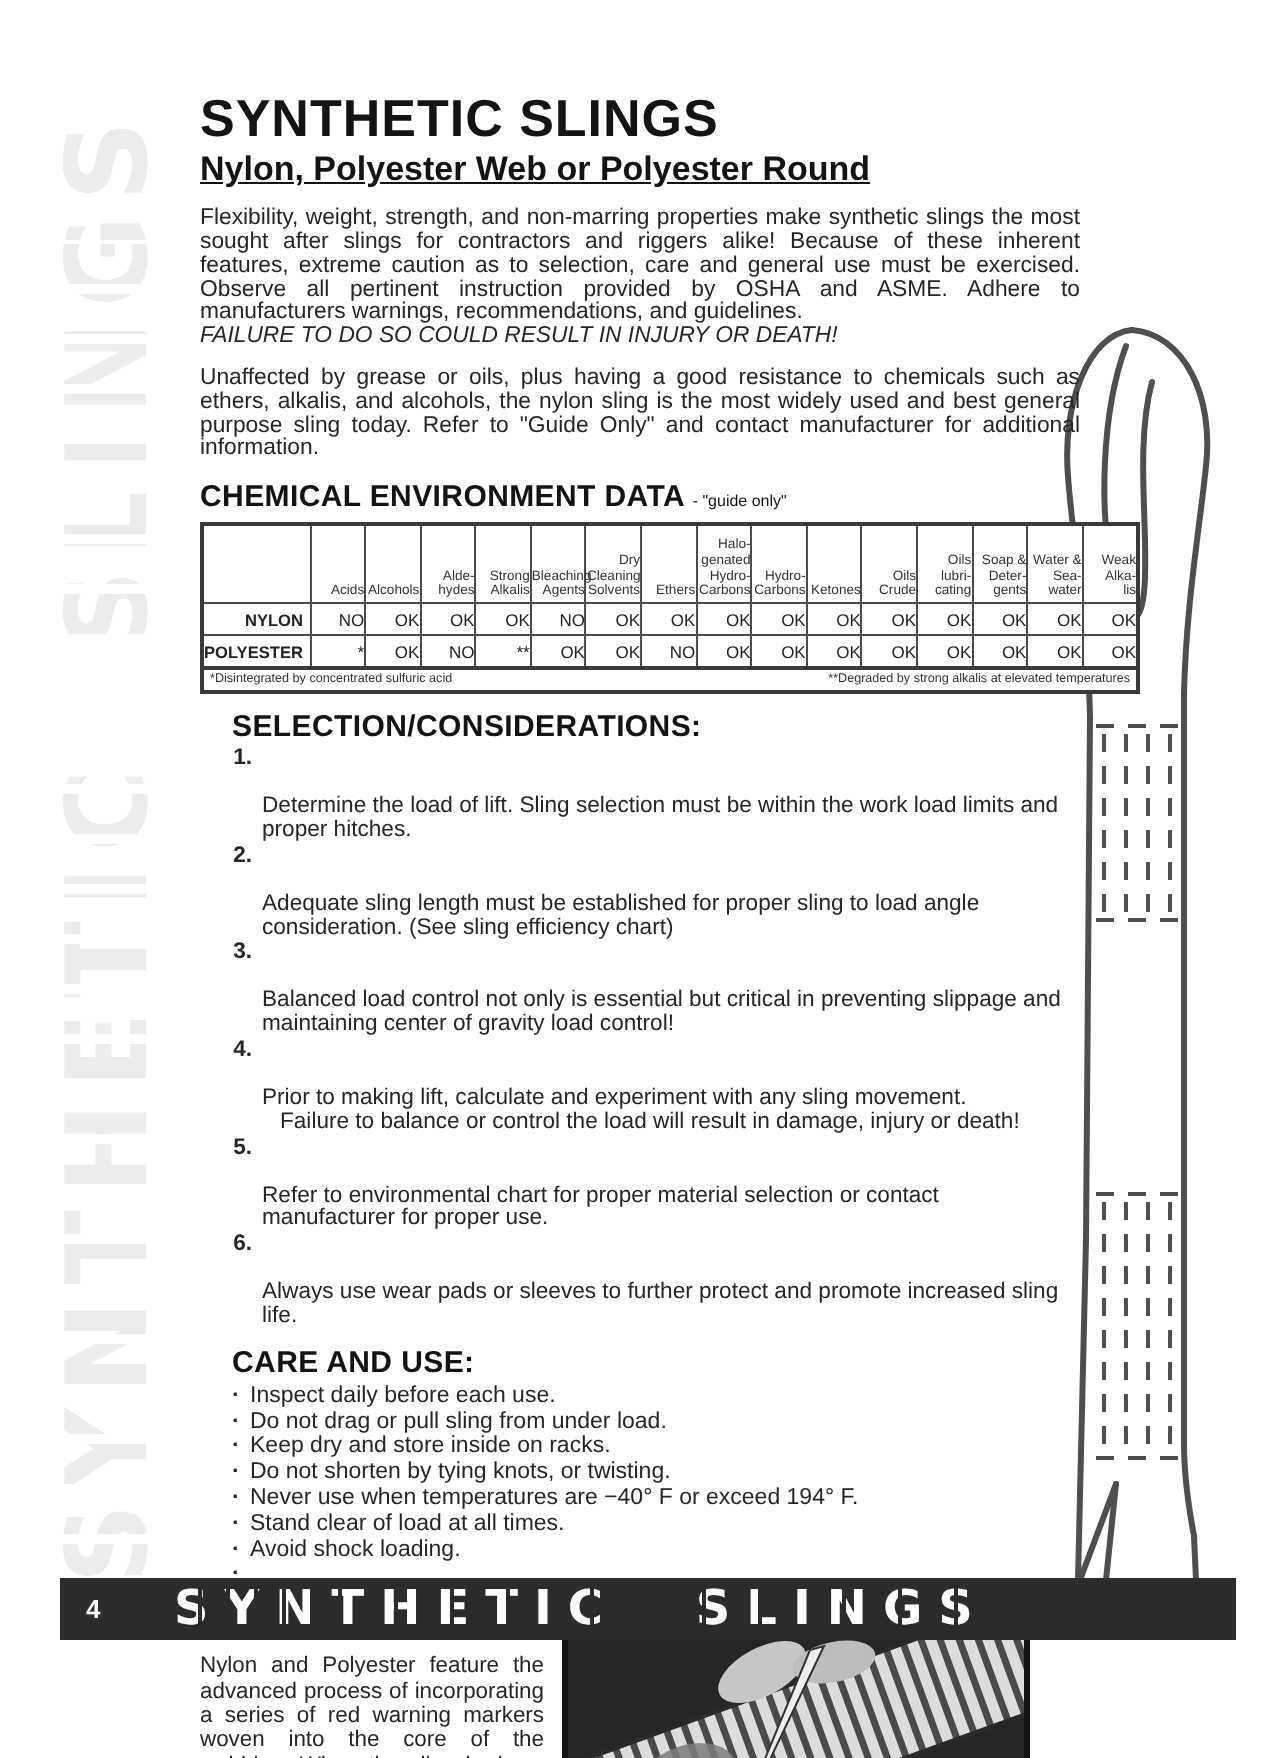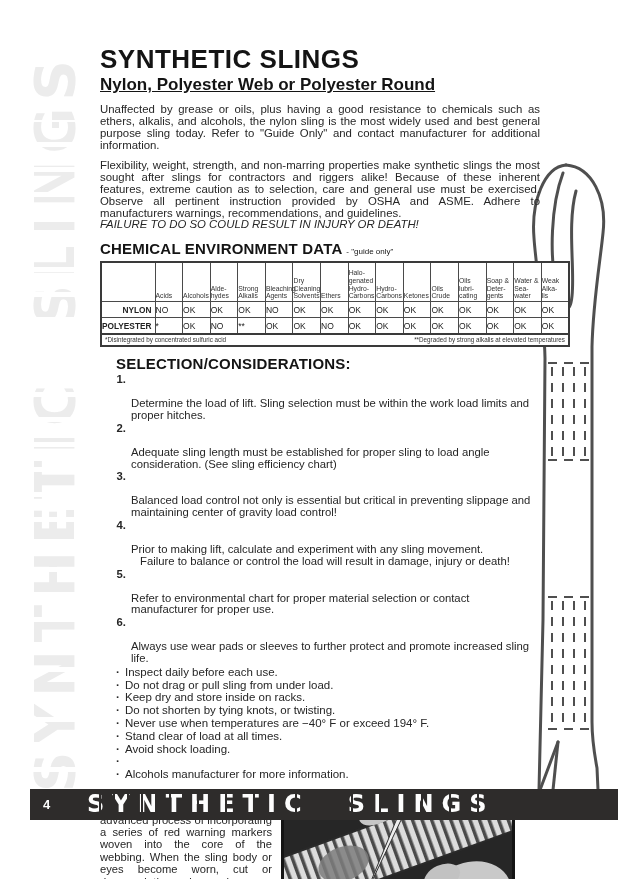--- a/index.html
+++ b/index.html
@@ -25,21 +25,21 @@
   .content{position:absolute;left:100px;top:46px;width:440px;z-index:2;}
   .page-title{font-size:26px;font-weight:bold;color:#141414;margin:0;line-height:1.05;letter-spacing:0.5px;}
   .page-subtitle{font-size:17px;font-weight:bold;color:#141414;margin:2px 0 9px;text-decoration:underline;}
   .bodypar{font-size:11.4px;line-height:11.8px;text-align:justify;color:#262626;margin:0 0 9px;}
   .warnline{font-style:italic;display:block;}
   .chem-heading{font-size:15px;font-weight:bold;color:#141414;margin:4px 0 4px;letter-spacing:0.2px;}
   .chem-heading .suffix{font-size:8px;font-weight:normal;letter-spacing:0;}
   
   .chem-wrap{width:470px;background:#84cc16;}
   table.chem{width:470px;border-collapse:collapse;table-layout:fixed;background:#fff;border:2px solid #3a3a3a;}
-  table.chem th,table.chem td{border:1px solid #4a4a4a;text-align:left;padding:1px 0;}
+  table.chem th,table.chem td{border:1px solid #4a4a4a;text-align:right;padding:1px 0;}
   table.chem th{font-size:6.8px;font-weight:normal;line-height:1.15;vertical-align:bottom;white-space:pre-line;color:#333;height:36px;}
   table.chem td{font-size:8.5px;height:13px;color:#222;}
   table.chem td.rowlabel{font-weight:bold;text-align:right;padding-right:3px;font-size:8.3px;}
   table.chem col.c0{width:54px;}
   .chem-footnotes{width:470px;box-sizing:border-box;border:2px solid #3a3a3a;border-top:none;
     display:flex;justify-content:space-between;font-size:6.3px;color:#333;padding:1px 3px 2px;background:#fff;}
   
   .section-title{font-size:15px;font-weight:bold;color:#141414;margin:8px 16px 2px;letter-spacing:0.2px;}
   .sel-item{display:flex;font-size:11.3px;line-height:11.8px;color:#262626;margin:0 0 1px;}
   .sel-num{flex:none;width:26px;text-align:right;font-weight:bold;padding-right:5px;}
@@ -99,25 +99,25 @@
       <path d="M74,451 L74,576"></path>
       <path d="M85,451 L85,576"></path>
     <path d="M48,579 L89,579"></path>
   </g>
 </svg>
 
 <div class="content">
   <h1 class="page-title">SYNTHETIC SLINGS</h1>
   <h2 class="page-subtitle">Nylon, Polyester Web or Polyester Round</h2>
 
-  <p class="bodypar">Unaffected by grease or oils, plus having a good resistance to chemicals such as ethers, alkalis, and alcohols, the nylon sling is the most widely used and best general purpose sling today.  Refer to "Guide Only" and contact manufacturer for additional information.</p>
   <p class="bodypar">
     <span>Flexibility, weight, strength, and non-marring properties make synthetic slings the most sought after slings for contractors and riggers alike! Because of these inherent features, extreme caution as to selection, care and general use must be exercised. Observe all pertinent instruction provided by OSHA and ASME. Adhere to manufacturers warnings, recommendations, and guidelines.</span>
     <span class="warnline">FAILURE TO DO SO COULD RESULT IN INJURY OR DEATH!</span>
   </p>
+  <p class="bodypar">Unaffected by grease or oils, plus having a good resistance to chemicals such as ethers, alkalis, and alcohols, the nylon sling is the most widely used and best general purpose sling today.  Refer to "Guide Only" and contact manufacturer for additional information.</p>
 
   <div class="chem-heading">
     <span>CHEMICAL ENVIRONMENT DATA</span>
     <span class="suffix">- "guide only"</span>
   </div>
 
   <div class="chem-wrap">
     <table class="chem">
       <colgroup>
           <col class="c0">
@@ -226,20 +226,21 @@
       <div class="sel-item">
         <span class="sel-num">5.</span>
         <div class="sel-text">Refer to environmental chart for proper material selection or contact manufacturer for proper use.</div>
       </div>
       <div class="sel-item">
         <span class="sel-num">6.</span>
         <div class="sel-text">Always use wear pads or sleeves to further protect and promote increased sling life.</div>
       </div>
     </div>
 
+  <div class="section-title">CARE AND USE:</div>
   <div id="care-list">
       <div class="care-item">
         <span class="care-bullet">·</span>
         <span>Inspect daily before each use.</span>
       </div>
       <div class="care-item">
         <span class="care-bullet">·</span>
         <span>Do not drag or pull sling from under load.</span>
       </div>
       <div class="care-item">

